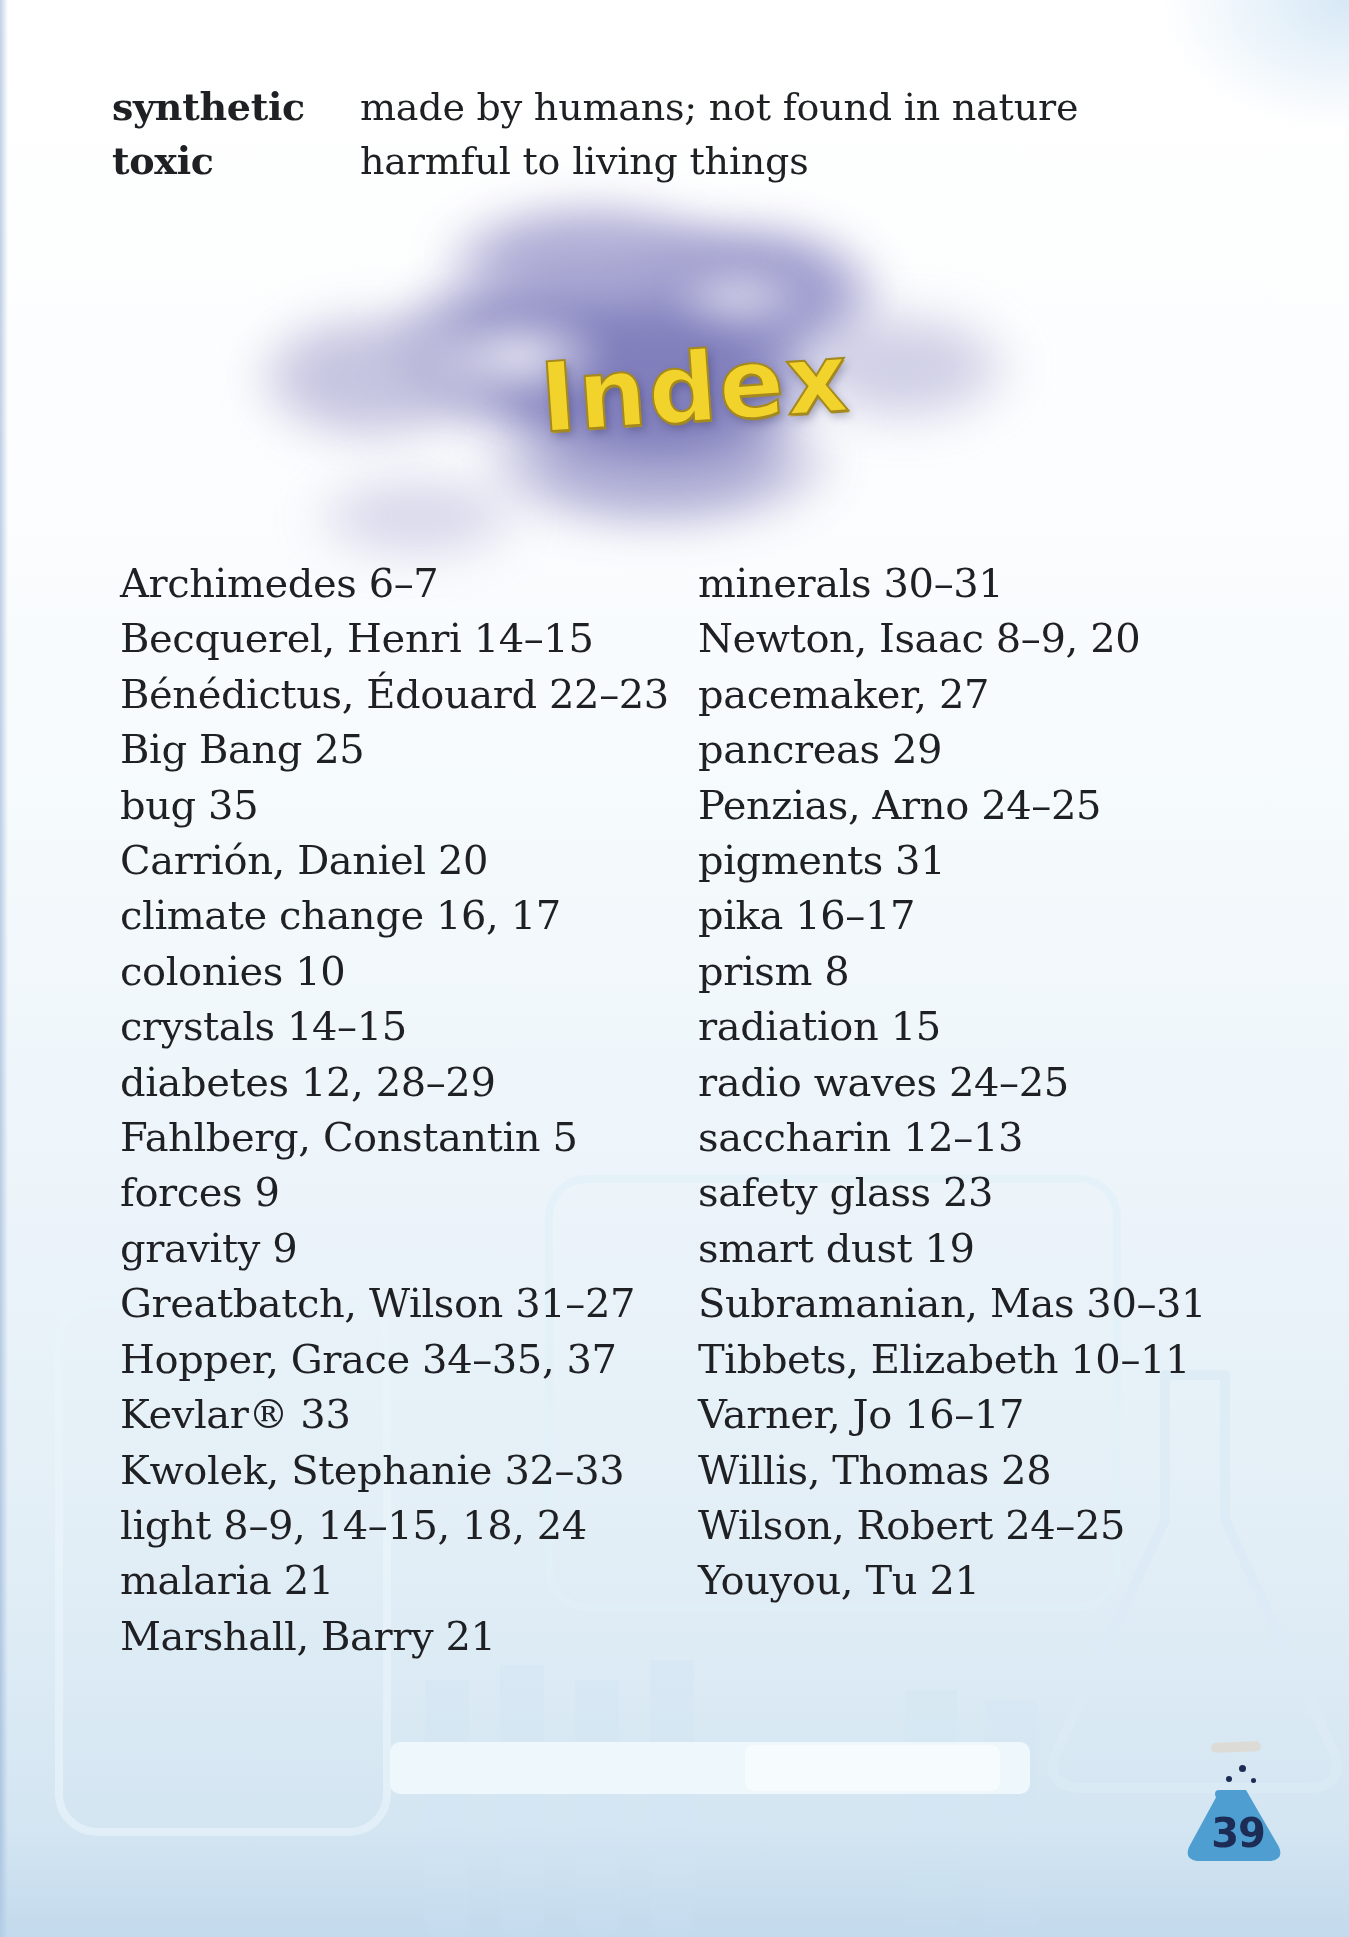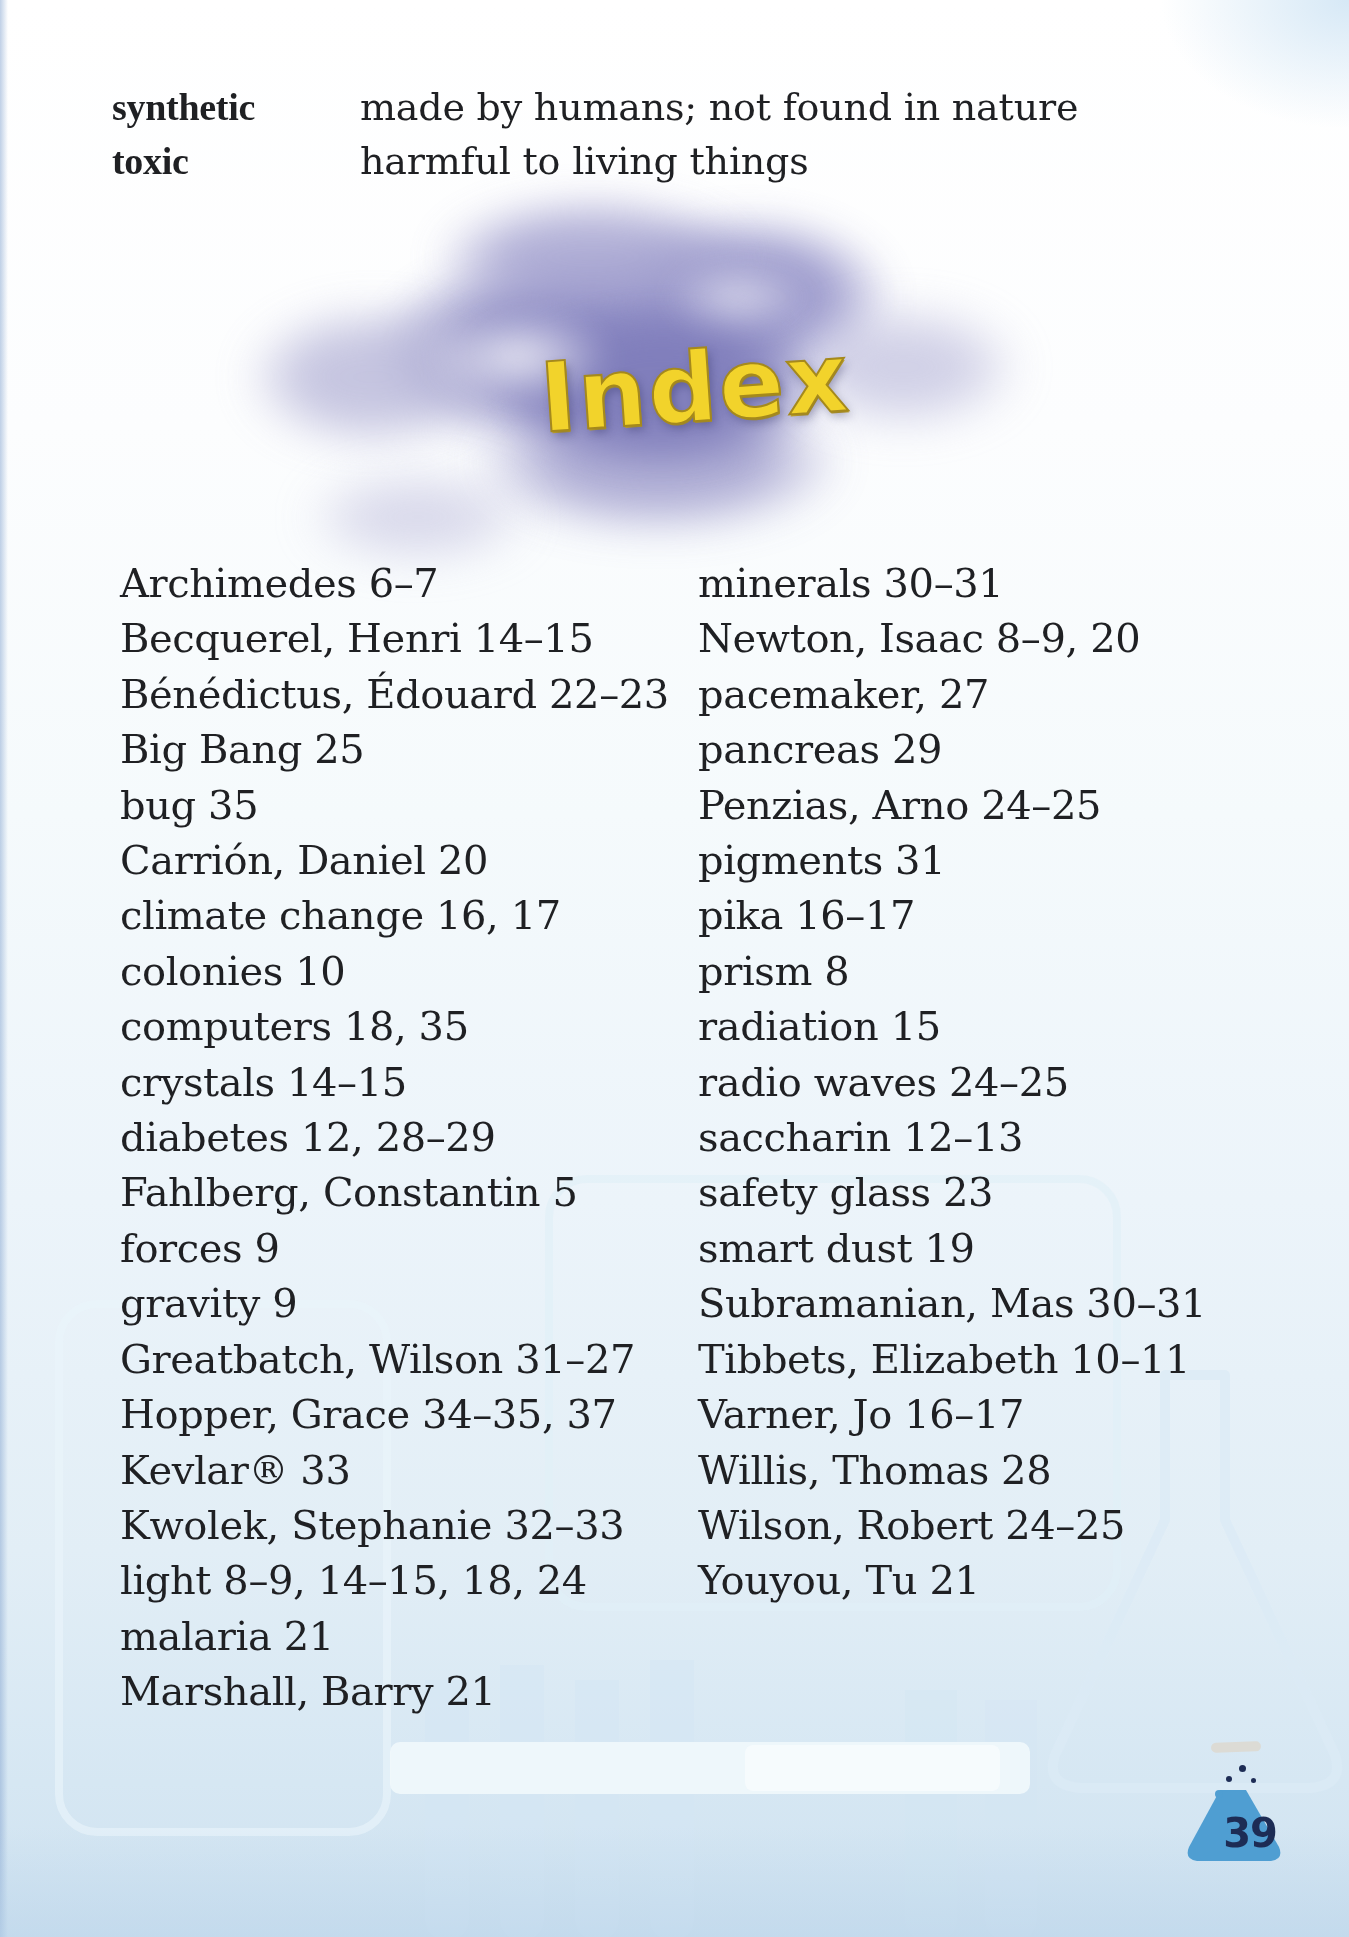--- a/index.html
+++ b/index.html
@@ -17,21 +17,21 @@
   .tube{position:absolute;background:#d3e6f3;border-radius:0 0 20px 20px;opacity:.5;}
   .rack-bar{position:absolute;background:#f2f9fc;border-radius:10px;opacity:.85;}
   .outline-box{position:absolute;border:8px solid #e1eff8;border-radius:42px;opacity:.65;background:transparent;}
   .white-patch{position:absolute;background:#f6fbfd;border-radius:8px;opacity:.9;}
   .flask-outline{position:absolute;opacity:.75;}
   .bottom-band{position:absolute;left:0;bottom:0;width:100%;height:110px;
     background:linear-gradient(180deg,rgba(199,220,238,0),rgba(186,212,234,.55));}
   
   .glossary{position:absolute;left:112px;top:80px;z-index:2;}
   .g-row{display:flex;line-height:54px;font-size:38px;}
-  .g-term{flex:0 0 248px;font-weight:bold;letter-spacing:-.3px;font-family:Liberation Serif, serif;}
+  .g-term{flex:0 0 248px;font-weight:bold;letter-spacing:-.3px;}
   .g-def{letter-spacing:-.2px;}
   
   .cloud{position:absolute;left:248px;top:192px;width:680px;height:388px;z-index:1;}
   .blob{position:absolute;border-radius:50%;}
   .index-title{
     position:absolute;left:292px;top:148px;z-index:3;transform:rotate(-4deg);
     font-family:"DejaVu Sans", sans-serif;font-weight:800;font-size:96px;line-height:1;
     letter-spacing:2px;color:var(--title-yellow,#f2d32b);
     -webkit-text-stroke:2px var(--title-outline,#a5891c);
     text-shadow:3px 5px 10px rgba(40,40,90,.35), 1px 2px 0 #c7a81f;
@@ -42,21 +42,21 @@
   .col-left{left:8px;}
   .col-right{left:586px;}
   .entry{font-size:40px;line-height:55.4px;white-space:nowrap;letter-spacing:-.4px;}
   
   .dash-mark{position:absolute;left:1211px;top:1742px;width:50px;height:10px;border-radius:6px;
     background:#dcdbd5;transform:rotate(-2deg);z-index:2;}
   .bubble{position:absolute;border-radius:50%;background:var(--badge-navy,#1d2c55);z-index:2;}
   .page-badge{position:absolute;left:1185px;top:1788px;width:98px;height:76px;z-index:2;}
   .page-badge svg{position:absolute;left:0;top:0;}
   .badge-num{
-    position:absolute;left:16px;top:22px;width:100%;text-align:center;
+    position:absolute;left:4px;top:22px;width:100%;text-align:center;
     font-family:"DejaVu Sans", sans-serif;font-weight:800;font-size:40px;
     color:var(--badge-navy,#1d2c55);letter-spacing:-1px;
   }
 </style>
 </head>
 <body>
 
 <div class="edge-left"></div>
 <div class="corner-tint"></div>
 
@@ -104,21 +104,20 @@
   <div class="col col-left">
 
   <div class="entry">Archimedes 6–7</div>
       <div class="entry">Becquerel, Henri 14–15</div>
       <div class="entry">Bénédictus, Édouard 22–23</div>
       <div class="entry">Big Bang 25</div>
       <div class="entry">bug 35</div>
       <div class="entry">Carrión, Daniel 20</div>
       <div class="entry">climate change 16, 17</div>
       <div class="entry">colonies 10</div>
-      <div class="entry">computers 18, 35</div>
       <div class="entry">crystals 14–15</div>
       <div class="entry">diabetes 12, 28–29</div>
       <div class="entry">Fahlberg, Constantin 5</div>
       <div class="entry">forces 9</div>
       <div class="entry">gravity 9</div>
       <div class="entry">Greatbatch, Wilson 31–27</div>
       <div class="entry">Hopper, Grace 34–35, 37</div>
       <div class="entry">Kevlar® 33</div>
       <div class="entry">Kwolek, Stephanie 32–33</div>
       <div class="entry">light 8–9, 14–15, 18, 24</div>

